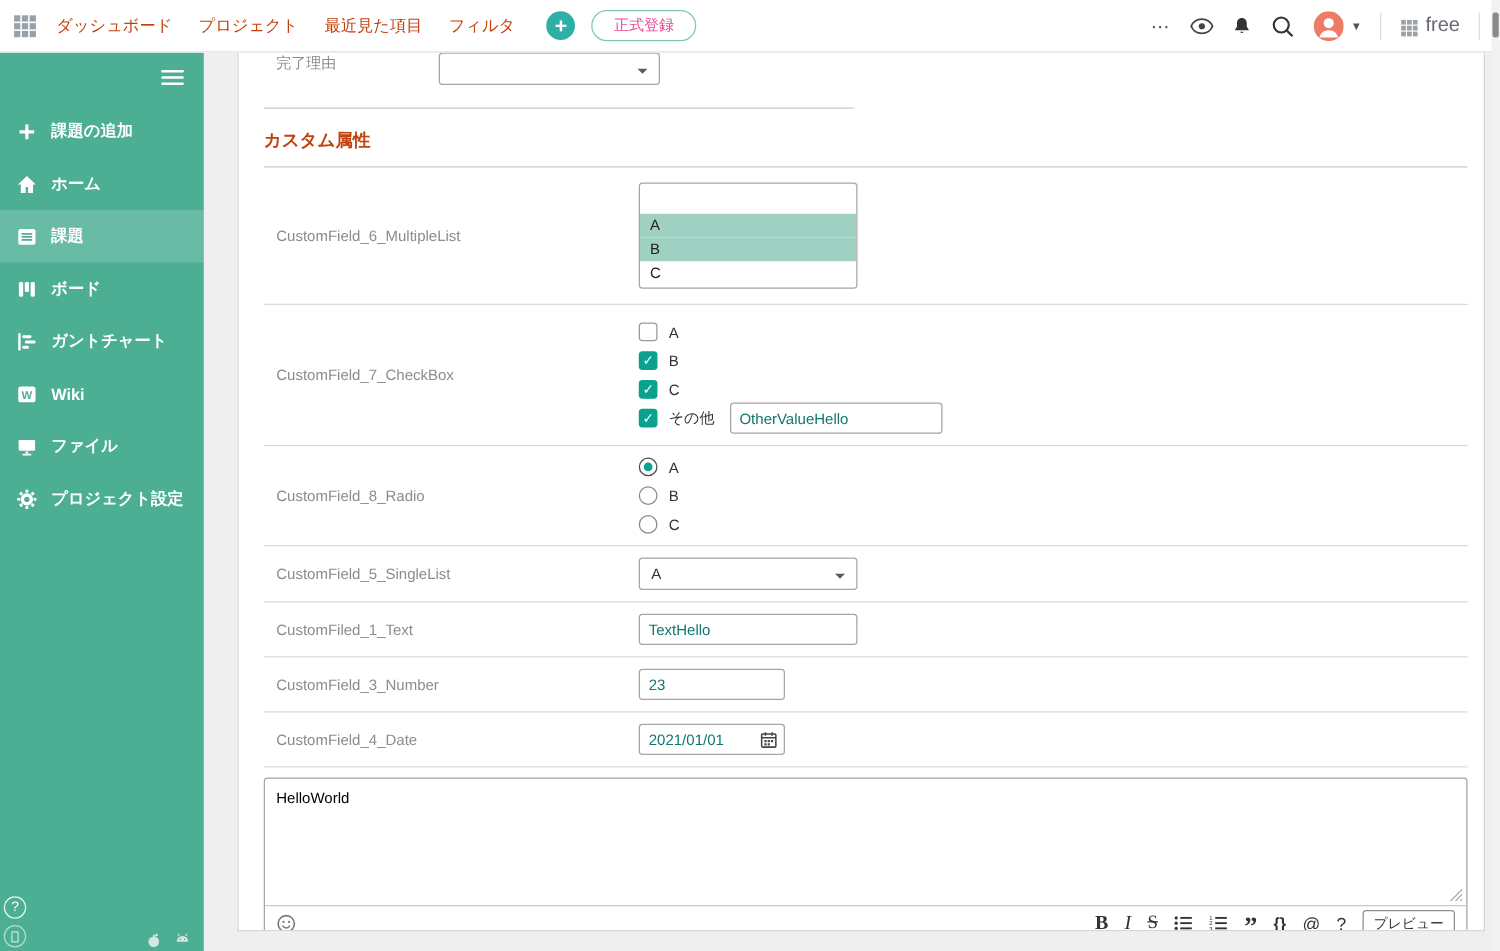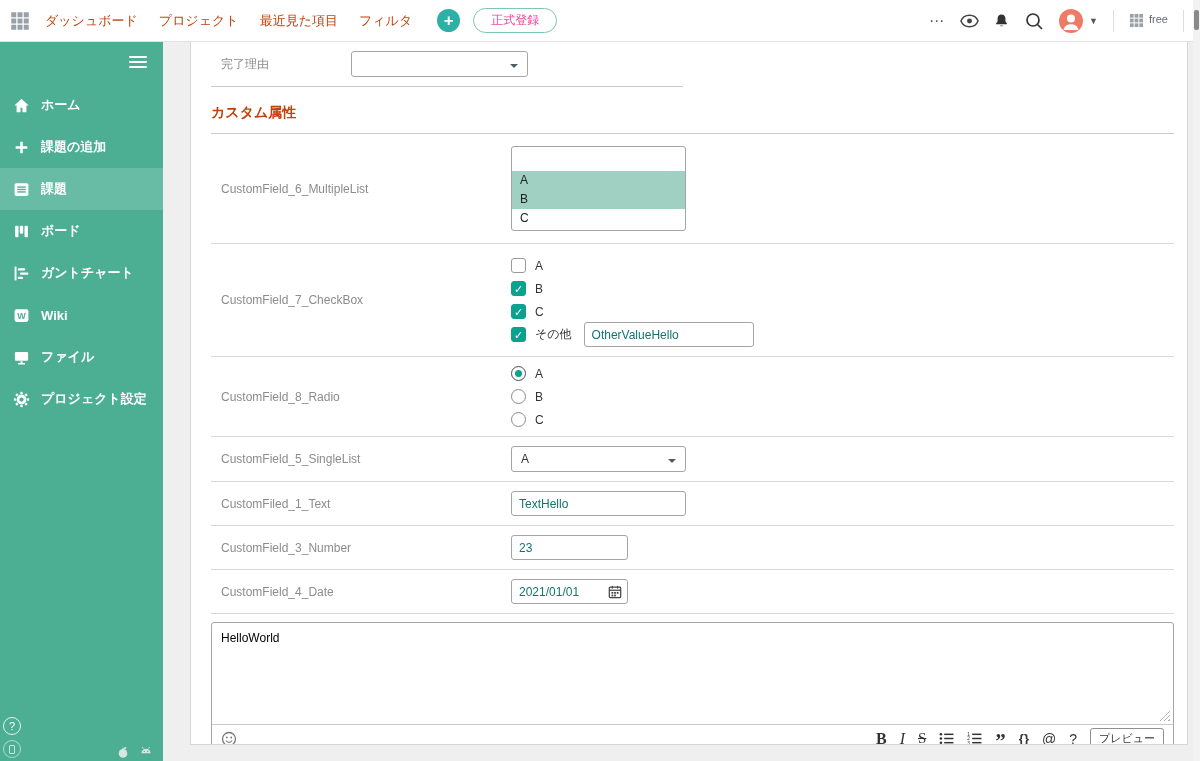--- a/index.html
+++ b/index.html
@@ -17,21 +17,21 @@
             font-size:17px;line-height:22px;text-align:center;margin:0 13px 0 4px;
             cursor:pointer;font-weight:bold;border:none}
   .register{border:1px solid #7fc6b5;color:#ec4899;background:#fff;border-radius:13px;
             padding:3px 17px;font-size:12px;cursor:pointer}
   .top-right{margin-left:auto;display:flex;align-items:center;gap:15px}
   .ellipsis{font-size:15px;color:#555;letter-spacing:1px;cursor:pointer}
   .icon-btn{display:flex;cursor:pointer}
   .avatar-group{display:flex;align-items:center;gap:6px;cursor:pointer}
   .caret{font-size:9px;color:#555}
   .vdiv{width:1px;height:22px;background:#ddd}
-  .plan{font-size:11px;color:#667;display:flex;align-items:flex-start;gap:5px}
+  .plan{font-size:16px;color:#667;display:flex;align-items:flex-end;gap:5px}
 
   
   .sidebar{position:absolute;top:42px;bottom:0;left:0;width:163px;background:#4CAE93}
   .burger{position:absolute;top:14px;right:16px;display:flex;flex-direction:column;gap:3px;cursor:pointer}
   .burger i{display:block;width:18px;height:2px;background:#fff;border-radius:1px}
   .side-menu{margin-top:42px}
   .side-item{height:42px;display:flex;align-items:center;gap:11px;padding-left:13px;
              color:#fff;font-size:13px;font-weight:bold;cursor:pointer}
   .side-item.active{background:rgba(255,255,255,0.16)}
   .sicon{width:17px;height:17px;display:flex;flex-shrink:0}
@@ -42,21 +42,21 @@
                 border:1.5px solid rgba(255,255,255,.55);border-radius:50%;
                 display:flex;align-items:center;justify-content:center;cursor:pointer}
   .phone-glyph{width:6px;height:9px;border:1px solid rgba(255,255,255,.7);border-radius:1px}
   .store-icons{position:absolute;right:10px;bottom:2px;display:flex;gap:9px;opacity:.92}
   .store-icons span{display:flex;cursor:pointer}
 
   
   .main{position:absolute;left:163px;top:42px;right:0;bottom:0}
   .card{position:absolute;left:27px;top:0;right:12px;bottom:16px;background:#fff;
         border:1px solid #d6d6d6;border-top:none;padding:0 13px 8px 20px;overflow:hidden}
-  .row-completion{height:44px;display:flex;align-items:center}
+  .row-completion{height:44px;display:flex;align-items:flex-start}
   .clabel{width:140px;font-size:12px;color:#8c8c8c;padding-left:10px}
   .selectbox{width:177px;height:26px;border:1px solid #a5a5a5;border-radius:3px;background:#fff;
              display:flex;align-items:center;justify-content:space-between;padding:0 9px;
              font-size:12px;color:#333;cursor:pointer}
   .sel-arrow{width:0;height:0;border:4.5px solid transparent;border-top-color:#4e5e68;margin-top:8px}
   .short-divider{border-bottom:1px solid #ccc;width:472px}
   .section-title{font-size:14px;font-weight:bold;color:#c2410c;margin:17px 0 11px}
   .form-body{border-top:1px solid #ccc;border-bottom:1px solid #d9d9d9}
   .frow{display:flex;align-items:center}
   .frow + .frow{border-top:1px solid #d9d9d9}
@@ -207,32 +207,32 @@
   <span class="burger">
       <i></i>
       <i></i>
       <i></i>
     </span>
 
   <nav class="side-menu">
     <div class="side-item">
       <span class="sicon">
         <svg viewBox="0 0 16 16" width="17" height="17">
+            <path d="M6.8 2.5h2.4v4.3h4.3v2.4H9.2v4.3H6.8V9.2H2.5V6.8h4.3z" fill="#fff"></path>
+          </svg>
+      </span>
+      <span>課題の追加</span>
+    </div>
+    <div class="side-item">
+      <span class="sicon">
+        <svg viewBox="0 0 16 16" width="17" height="17">
             <path d="M8 1.6L1.3 8h2.1v6.4h3.7V10h1.8v4.4h3.7V8h2.1z" fill="#fff"></path>
           </svg>
       </span>
       <span>ホーム</span>
-    </div>
-    <div class="side-item">
-      <span class="sicon">
-        <svg viewBox="0 0 16 16" width="17" height="17">
-            <path d="M6.8 2.5h2.4v4.3h4.3v2.4H9.2v4.3H6.8V9.2H2.5V6.8h4.3z" fill="#fff"></path>
-          </svg>
-      </span>
-      <span>課題の追加</span>
     </div>
     <div class="side-item active">
       <span class="sicon">
         <svg viewBox="0 0 16 16" width="17" height="17">
             <rect x="1.5" y="2" width="13" height="12" rx="1.6" fill="#fff"></rect>
             <g stroke="#4CAE93" stroke-width="1.3">
               <line x1="4" y1="5.7" x2="12" y2="5.7"></line>
               <line x1="4" y1="8" x2="12" y2="8"></line>
               <line x1="4" y1="10.3" x2="12" y2="10.3"></line>
             </g>

